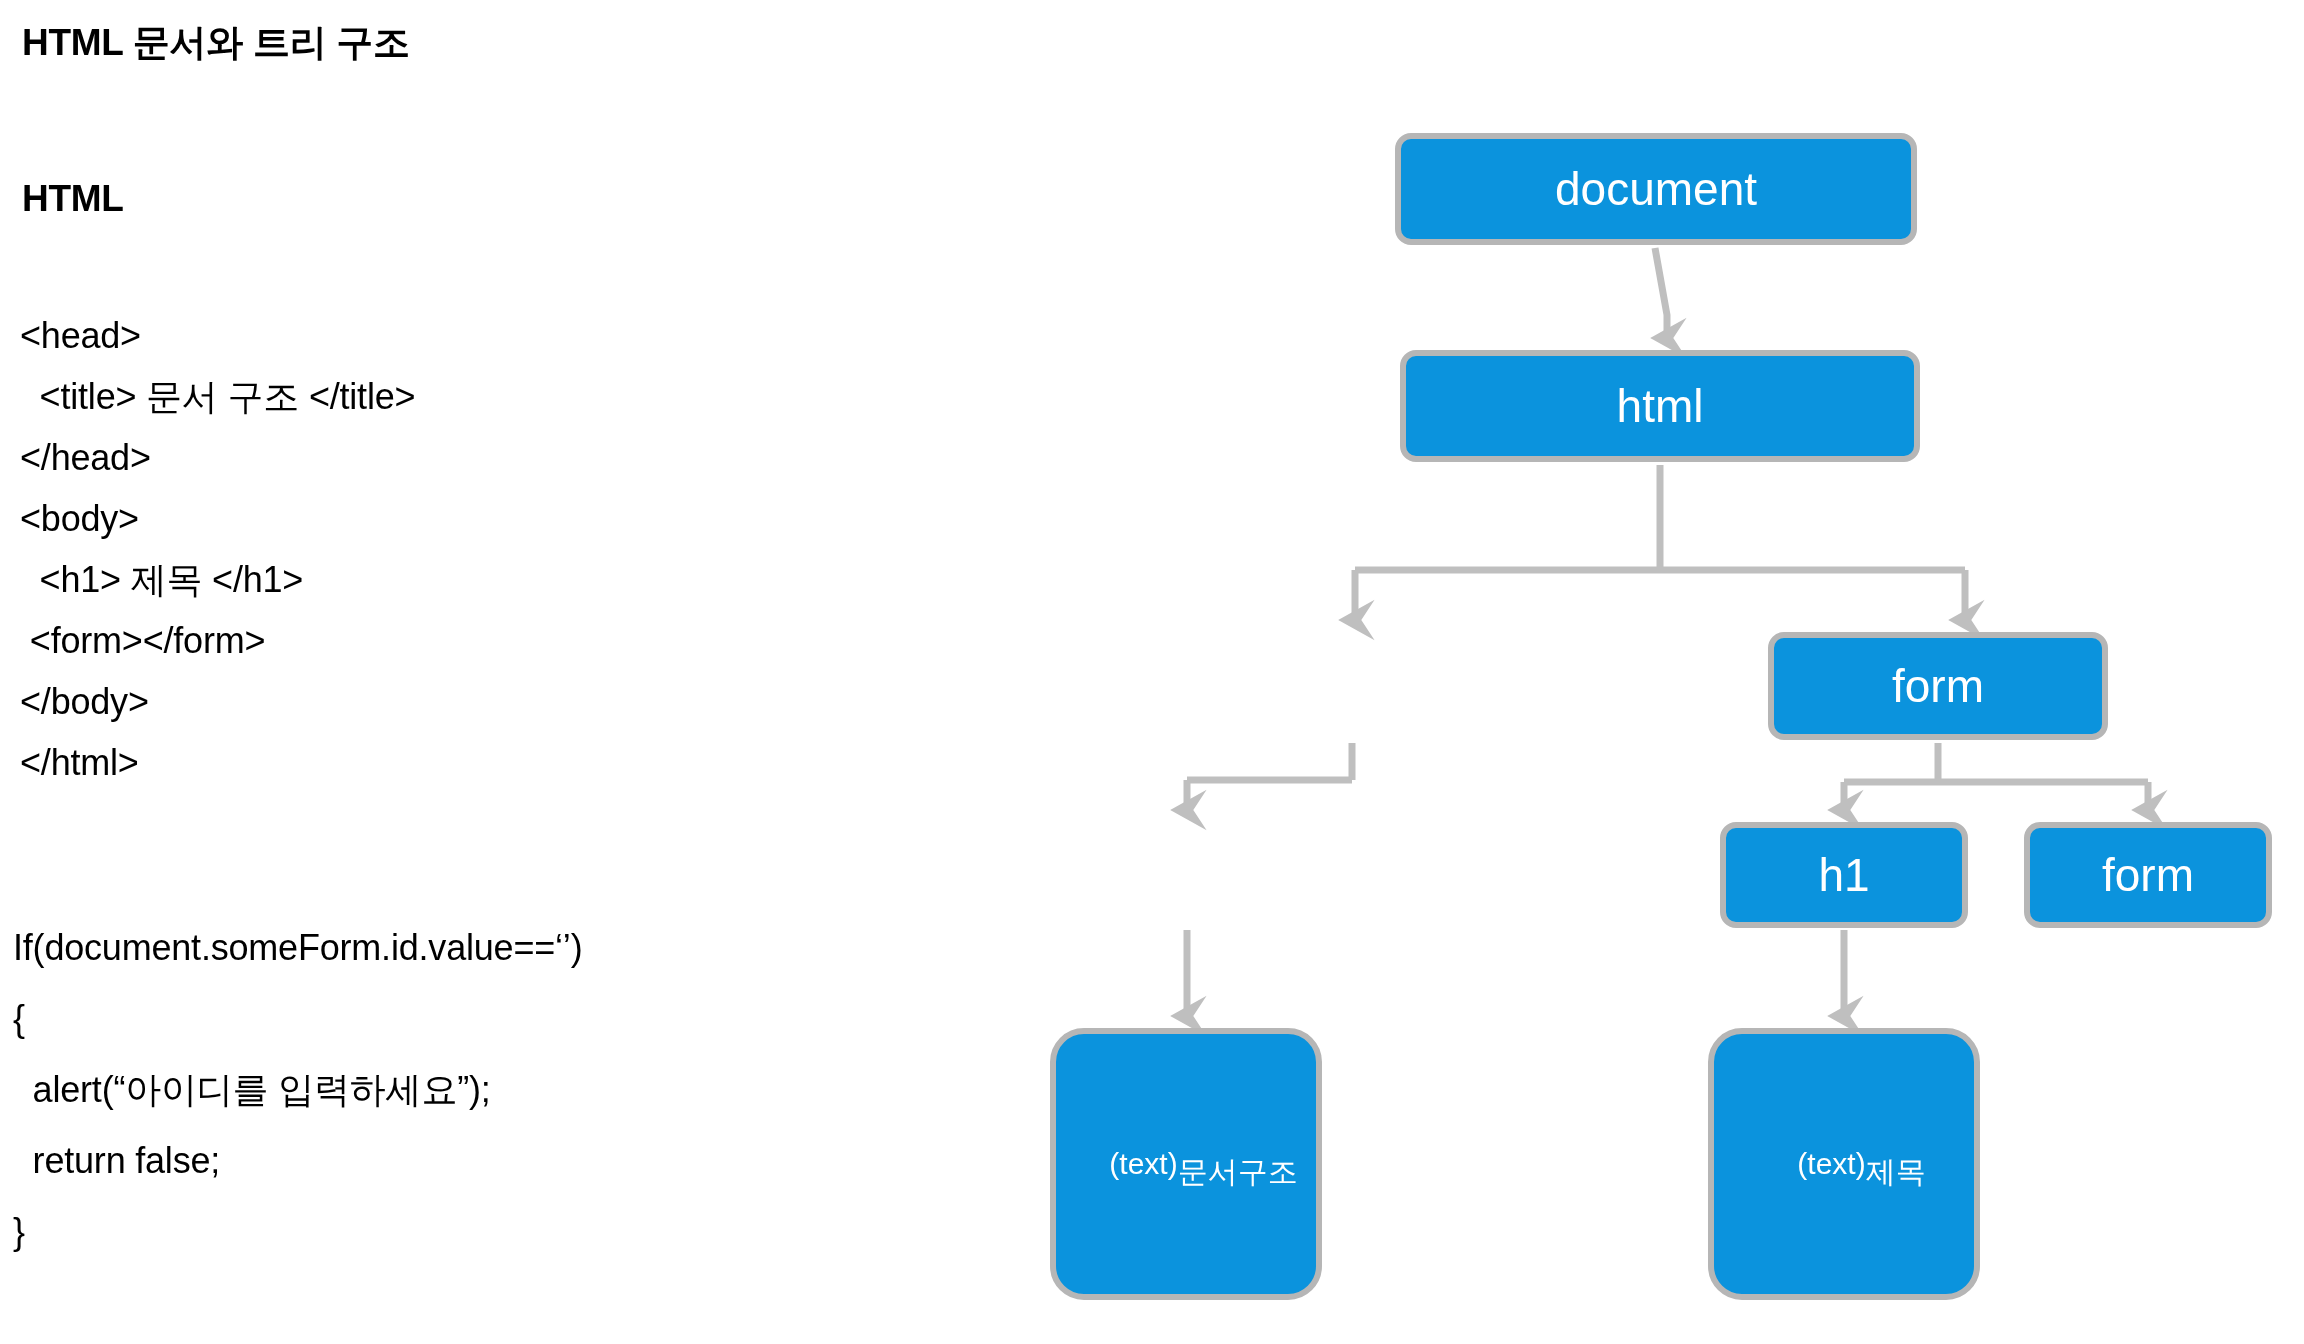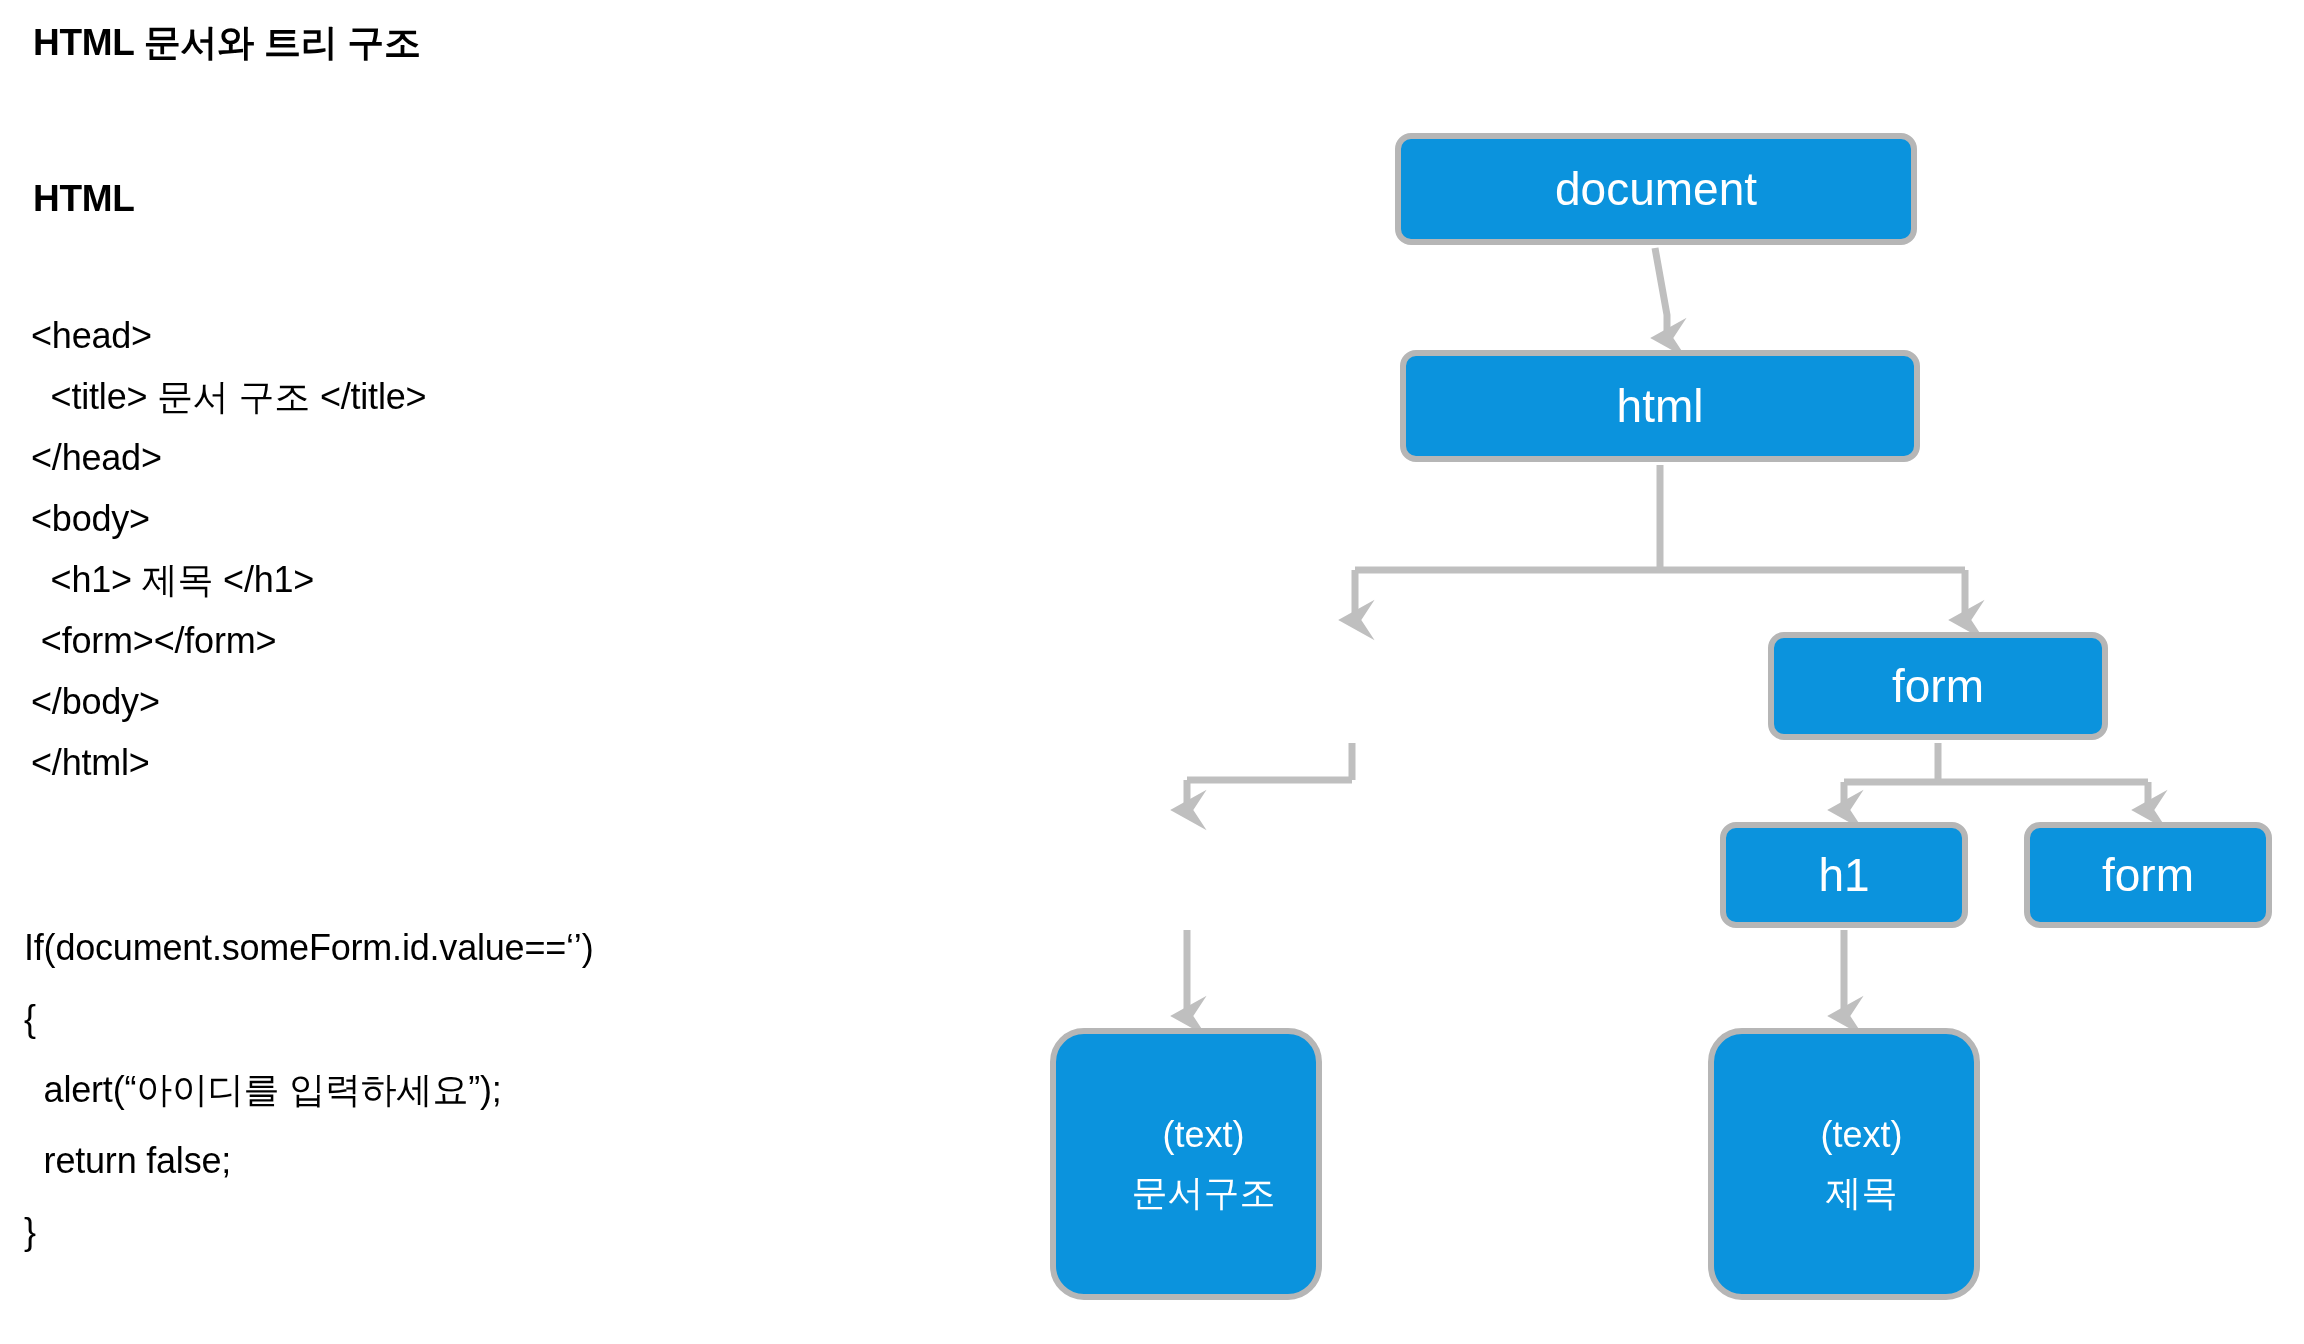--- a/index.html
+++ b/index.html
@@ -16,21 +16,20 @@
     color: #000000;
   }
 
   
   #left-column {
     position: absolute;
     left: 0;
     top: 0;
     width: 980px;
     height: 1000px;
-    margin-left: 11px;
   }
 
   .slide-title {
     position: absolute;
     left: 22px;
     top: 18px;
     font-size: 37px;
     font-weight: bold;
     letter-spacing: -0.3px;
     white-space: nowrap;
@@ -94,23 +93,23 @@
     display: flex;
     align-items: center;
     justify-content: center;
     text-align: center;
     line-height: 1.18;
     z-index: 2;
   }
 
   .node.tag { font-size: 46px; }
   .node.textnode {
-    flex-direction: column;
+    flex-direction: row;
     border-radius: 34px;
-    font-size: 36px;
+    font-size: 30px;
     padding-left: 35px;
   }
   .node.textnode .tn-kind { display: block; }
   .node.textnode .tn-value { display: block; margin-top: 16px; }
 
   
   #node-document { left: 1395px; top: 133px; width: 522px; height: 112px; }
   #node-html     { left: 1400px; top: 350px; width: 520px; height: 112px; }
   #node-head     { left: 1172px; top: 632px; width: 360px; height: 108px; }
   #node-body     { left: 1768px; top: 632px; width: 340px; height: 108px; }

